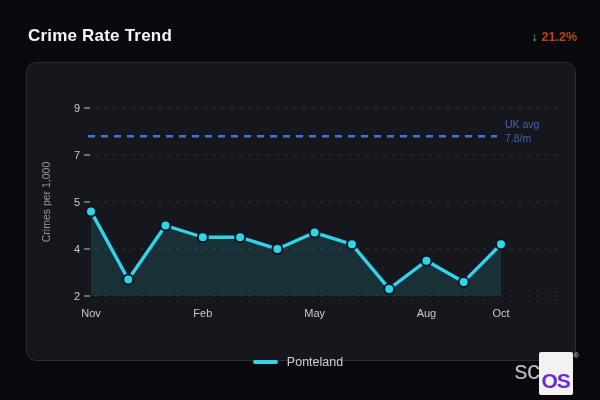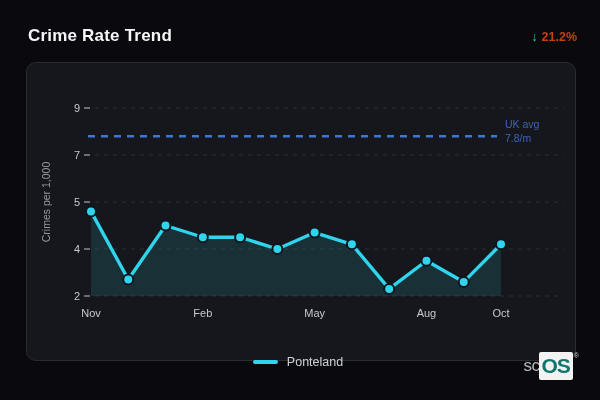--- a/index.html
+++ b/index.html
@@ -31,24 +31,24 @@
     display:flex;justify-content:center;align-items:center;gap:30px;
   }
   .legend-item{display:flex;align-items:center;gap:9px;cursor:default;}
   .legend-item .label{font-size:12.5px;color:#ced1d6;}
   .swatch-solid{width:25px;height:4px;border-radius:2px;background:#2fd5ec;}
   .swatch-dashed{width:28px;height:0;border-top:3px dashed #3b76d9;}
   .brand{
     position:absolute;right:21px;top:352px;display:flex;align-items:flex-start;
     line-height:1;
   }
-  .brand .sc{color:#b6b9bf;font-size:17px;font-weight:400;letter-spacing:-.5px;padding-top:5px;}
+  .brand .sc{color:#b6b9bf;font-size:26px;font-weight:400;letter-spacing:-.5px;padding-top:5px;}
   .brand .os-box{
-    background:#f2f2f2;color:#0f766e;font-size:21px;font-weight:600;
-    padding:3px 3px 4px 2px;border-radius:2px;letter-spacing:-1px;
+    background:#f2f2f2;color:#6d28d9;font-size:21px;font-weight:600;
+    padding:18px 3px 4px 2px;border-radius:2px;letter-spacing:-1px;
   }
   .brand .reg{color:#c9ccd1;font-size:7px;margin-left:1px;}
 </style>
 </head>
 <body>
 
 <div class="stage">
 
   <div class="page-title">Crime Rate Trend</div>
 

